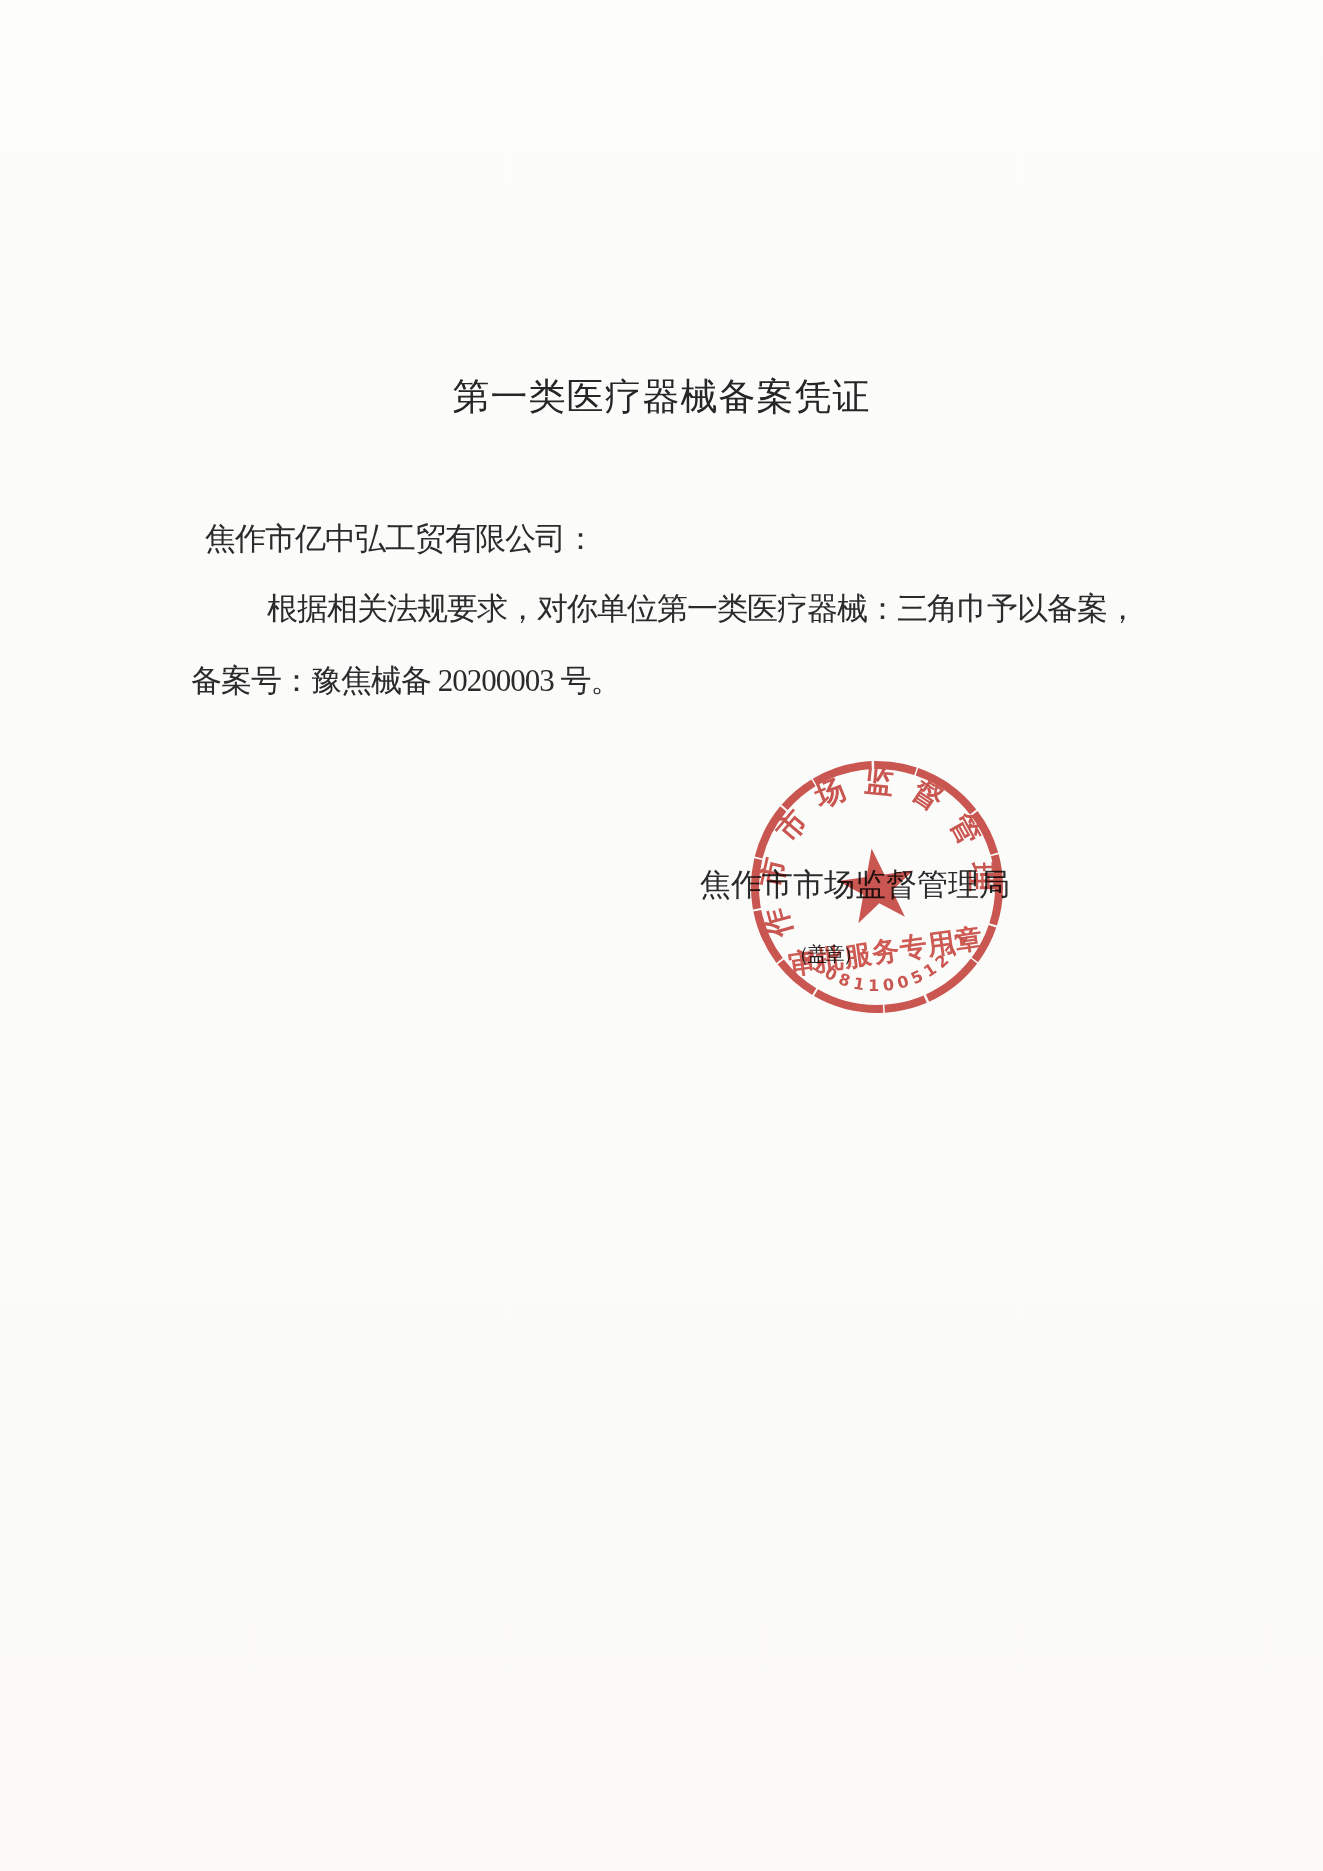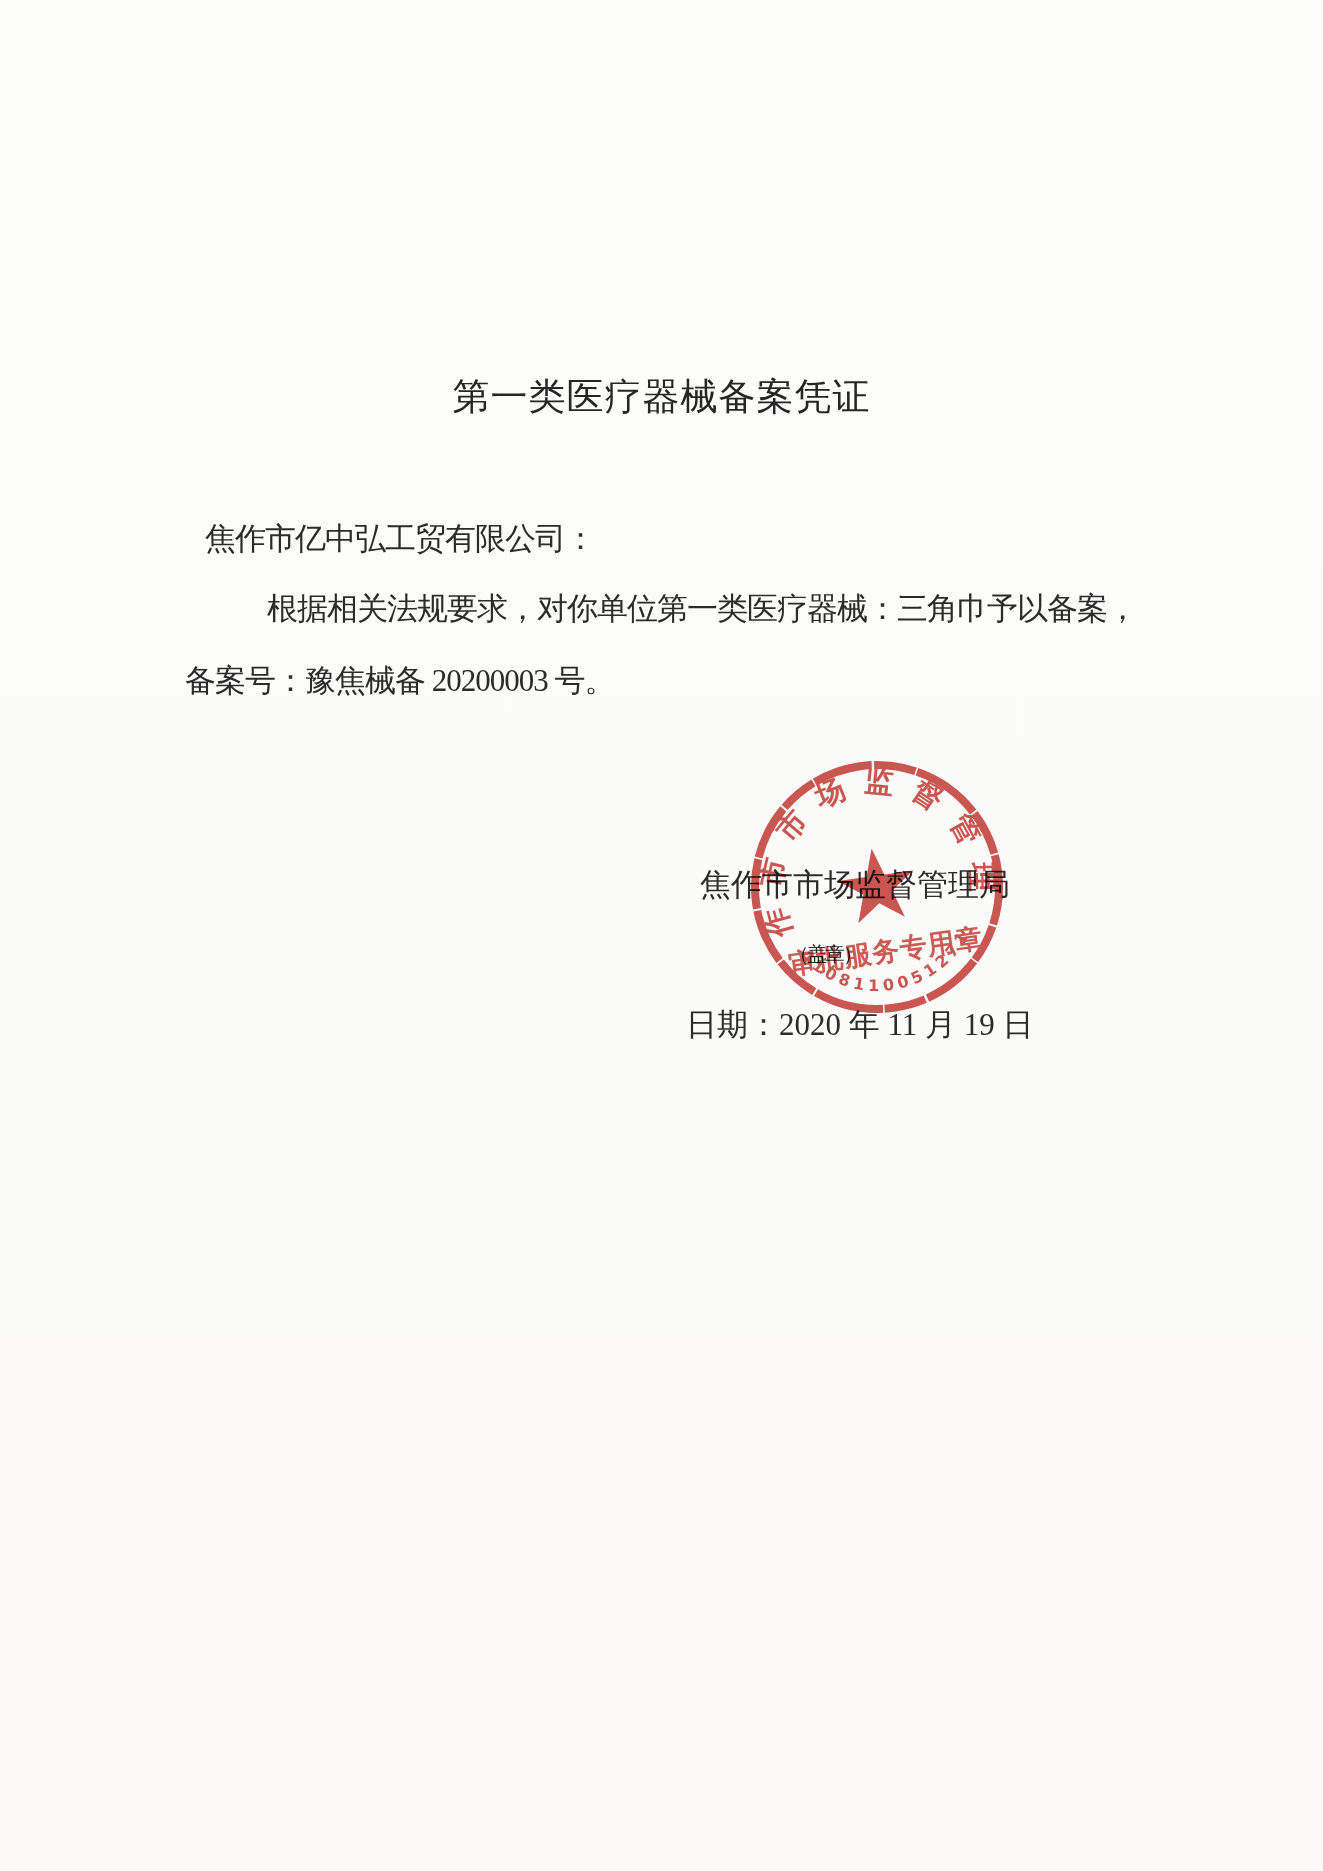--- a/index.html
+++ b/index.html
@@ -29,21 +29,21 @@
   }
   .text-line {
     position: absolute;
     font-size: 31px;
     letter-spacing: -1px;
     white-space: nowrap;
     color: #2b2b2b;
   }
   .recipient   { left: 205px; top: 518px; }
   .body-line-1 { left: 267px; top: 588px; }
-  .body-line-2 { left: 185px; top: 660px; }
+  .body-line-2 { left: 191px; top: 660px; }
   .issuer      { left: 700px; top: 864px; letter-spacing: 0px; }
   .seal-note   { left: 789px; top: 941px; font-size: 20px; letter-spacing: -2px; }
   .date-line   { left: 686px; top: 1004px; letter-spacing: 0px; }
   .seal-svg {
     position: absolute;
     left: 747px;
     top: 757px;
     width: 260px;
     height: 260px;
     mix-blend-mode: multiply;
@@ -69,21 +69,20 @@
   <p class="text-line recipient">焦作市亿中弘工贸有限公司：</p>
 
   <p class="text-line body-line-1">根据相关法规要求，对你单位第一类医疗器械：三角巾予以备案，</p>
 
   <p class="text-line body-line-2">备案号：豫焦械备 20200003 号。</p>
 
   <p class="text-line issuer">焦作市市场监督管理局</p>
 
   <p class="text-line seal-note">（盖章）</p>
 
-  <p class="text-line date-line">日期：2020 年 11 月 19 日</p>
 
   <svg class="seal-svg" viewBox="0 0 260 260" aria-hidden="true">
     <g transform="rotate(-8 130 130)">
 
       <circle class="seal-ring" cx="130" cy="130" r="122" stroke-dasharray="55 2 38 1.5 60 2.5 42 1.5 70 2 45 1.8 55 2 50 1.6"></circle>
 
       <path id="sealTopArc" d="M 43.9 170.1 A 95 95 0 1 1 216.1 170.1" fill="none"></path>
       <text class="seal-arc-text">
         <textPath href="#sealTopArc" startOffset="50%" text-anchor="middle">焦作市市场监督管理局</textPath>
       </text>

